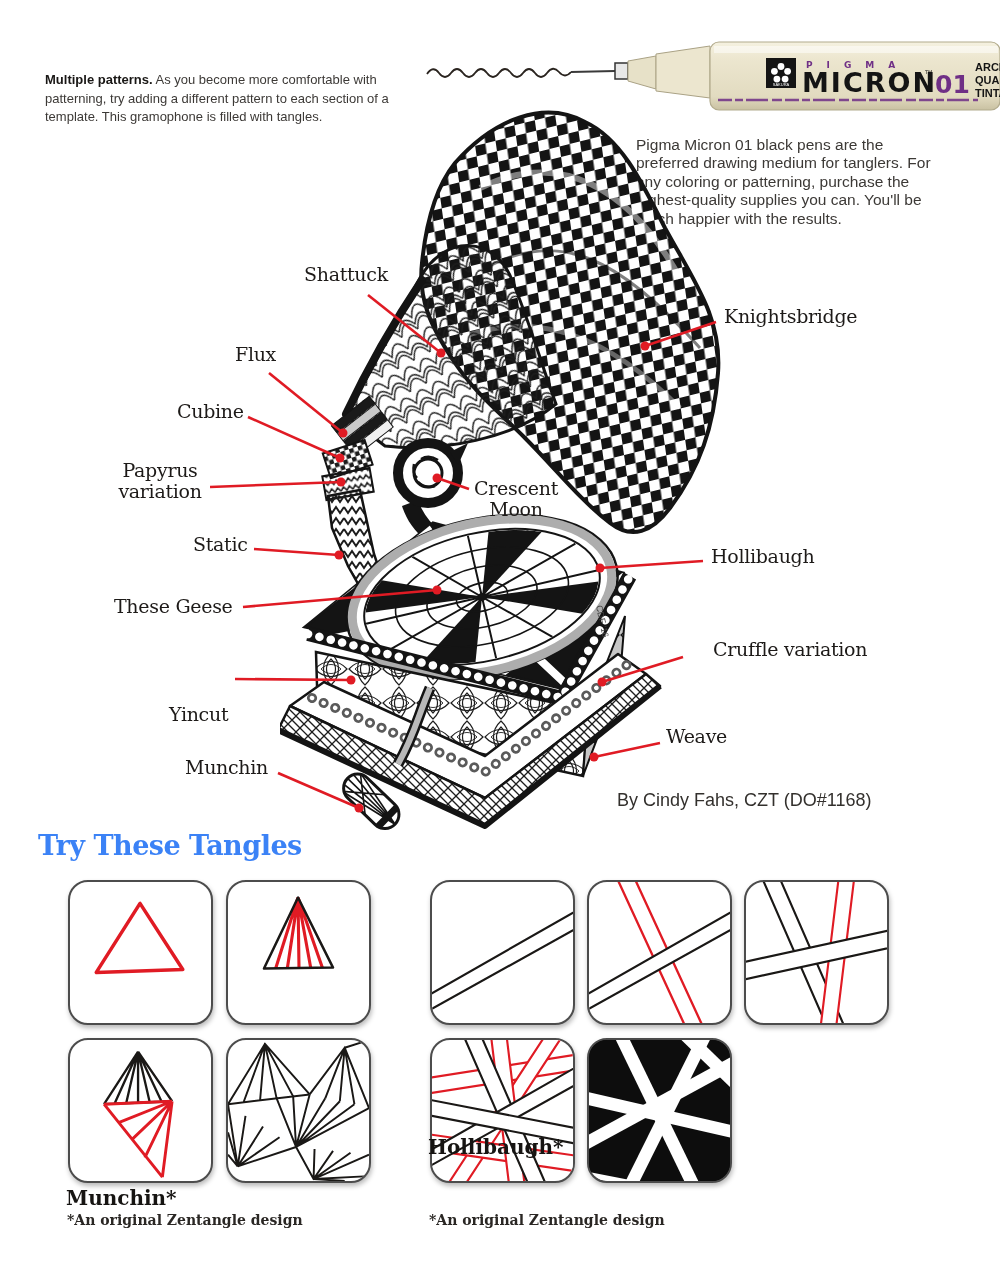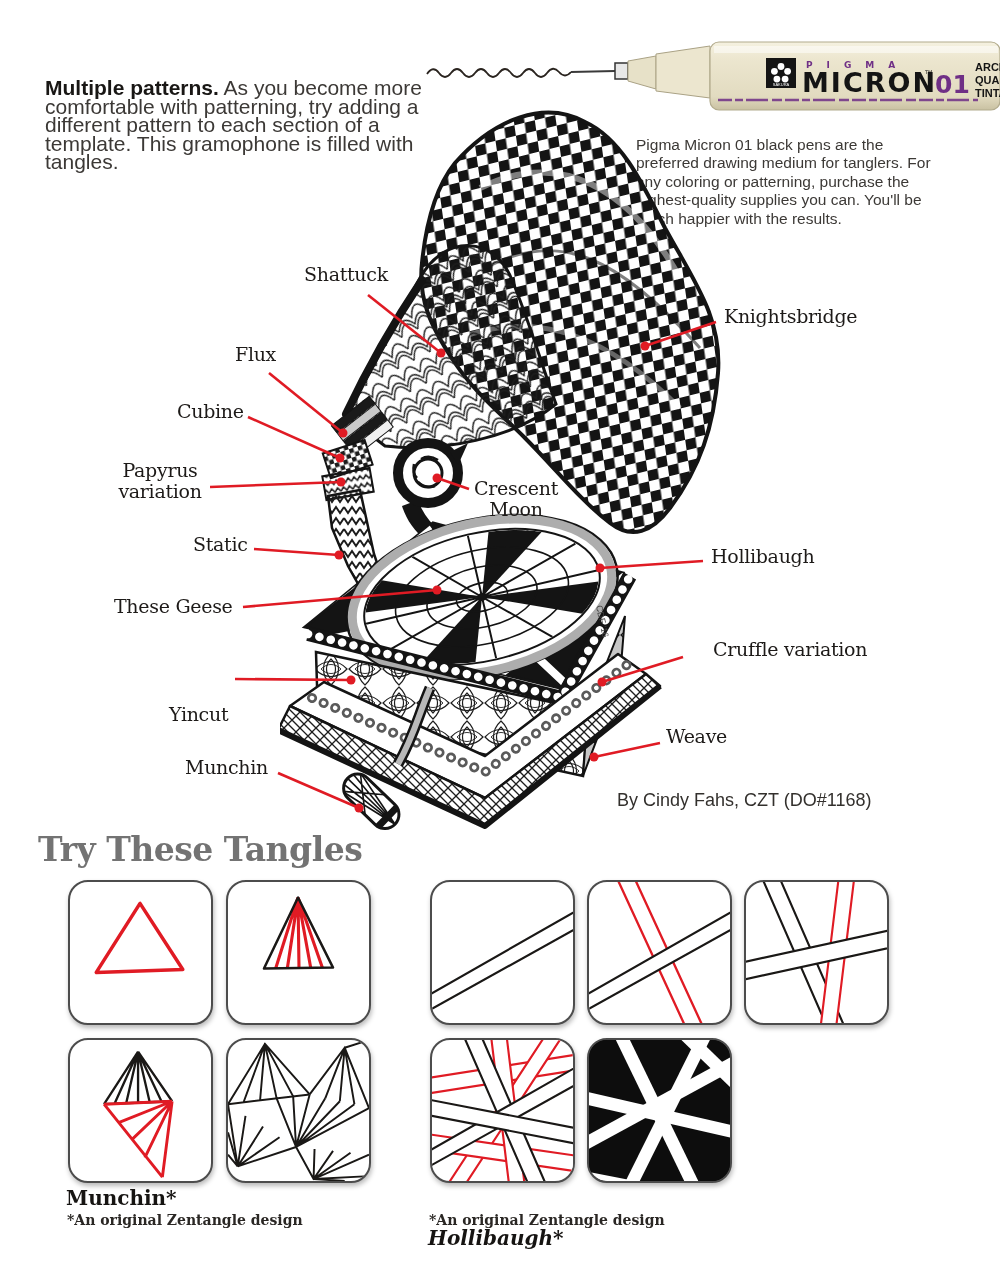--- a/index.html
+++ b/index.html
@@ -2,35 +2,35 @@
 <html><head>
 <meta charset="utf-8">
 <style>
   html,body{margin:0;padding:0;}
   body{
     width:1000px;height:1279px;position:relative;overflow:hidden;
     background:#ffffff;font-family:"Liberation Sans",sans-serif;color:#2e2b29;
   }
   .abs{position:absolute;}
   
-  .intro{left:45px;top:58px;width:382px;font-size:21px;line-height:18.5px;color:#3c3936;}
+  .intro{left:45px;top:58px;width:382px;font-size:13px;line-height:18.5px;color:#3c3936;}
   .intro b{color:#191715;}
   .pen-note{left:636px;top:120px;width:310px;font-size:15.5px;line-height:18.6px;color:#3c3936;}
   .credit{left:617px;top:790px;font-size:18px;color:#33302d;}
   
   .dlabel{
     position:absolute;font-family:"DejaVu Serif",serif;font-weight:normal;
     font-size:19px;line-height:21px;color:#1d1a18;letter-spacing:-0.3px;white-space:nowrap;
     z-index:6;
   }
   .dlabel.wrap{white-space:normal;text-align:center;}
   
   .section-title{
     left:38px;top:830px;font-family:"DejaVu Serif",serif;font-weight:bold;
-    font-size:33px;color:#737373;letter-spacing:-0.5px;z-index:6;
+    font-size:27px;color:#3b82f6;letter-spacing:-0.5px;z-index:6;
   }
   .group-name{
     position:absolute;font-family:"DejaVu Serif",serif;font-weight:bold;
     font-size:20px;color:#161412;z-index:6;
   }
   .group-foot{
     position:absolute;font-family:"DejaVu Serif",serif;font-weight:bold;
     font-size:14px;color:#2a2724;z-index:6;
   }
   
@@ -370,14 +370,14 @@
         <line x1="-10" y1="110" x2="155" y2="20"></line>
         <line x1="30" y1="-10" x2="110" y2="155"></line>
         <line x1="122" y1="-10" x2="40" y2="155"></line>
         <line x1="-10" y1="58" x2="155" y2="96"></line>
         <line x1="92" y1="-12" x2="158" y2="52"></line>
         <line x1="-12" y1="140" x2="80" y2="158"></line>
       </g>
     </g>
   </svg>
 </div>
-<div class="group-name" style="left:428px;top:1226px;font-style:italic;">Hollibaugh*</div>
+<div class="group-name" style="left:428px;top:1135px;">Hollibaugh*</div>
 <div class="group-foot" style="left:429px;top:1212px;">*An original Zentangle design</div>
 
 </body></html>

